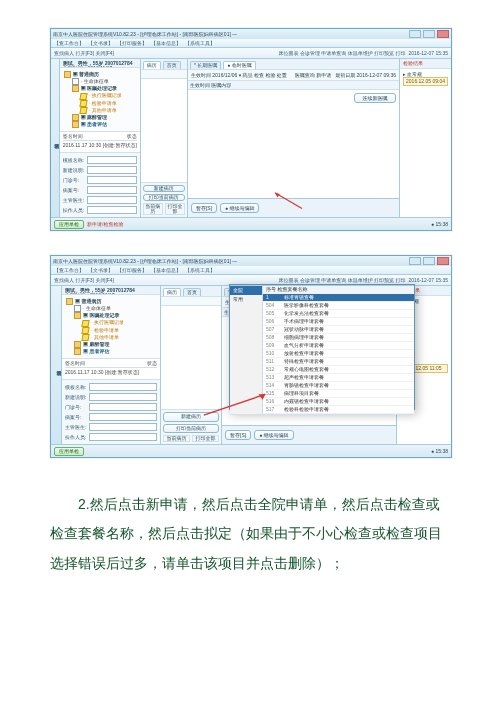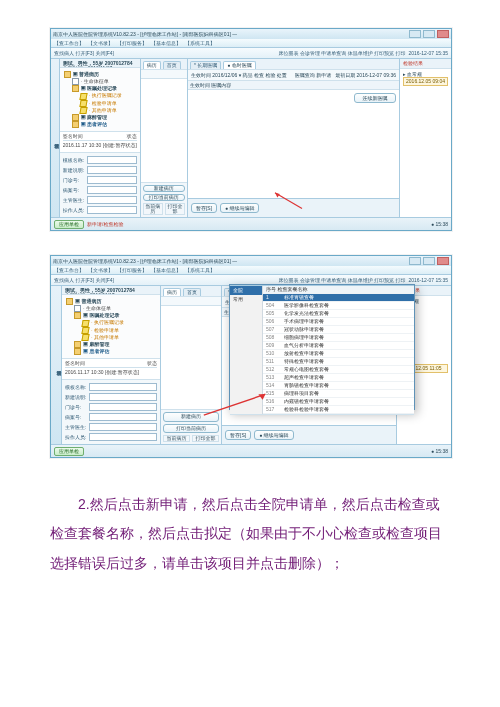--- a/index.html
+++ b/index.html
@@ -282,21 +282,21 @@
   .popup .chk { width:6px; height:6px; border:0.5px solid #8fb9ce; background:#fff;}
   .popup .okbtn {
     padding:1px 6px; border:0.5px solid #8fb9ce; background:linear-gradient(#fdfefe,#e9f3f9);
     border-radius:2px;
   }
 
   
   .instr {
     font-size: 14px;
     line-height: 2.1;
-    color:#701a75;
+    color:#14532d;
     padding: 8px 0 0 0;
   }
   .instr p { margin: 0; text-indent: 2em; }
 </style>
 </head>
 <body>
 
 <div class="screenshot">
   <div class="titlebar">
     <span class="title">南京中人医院住院管理系统V10.82.23 - [护理临床工作站] - [南部医院妇科病区01] —</span>

